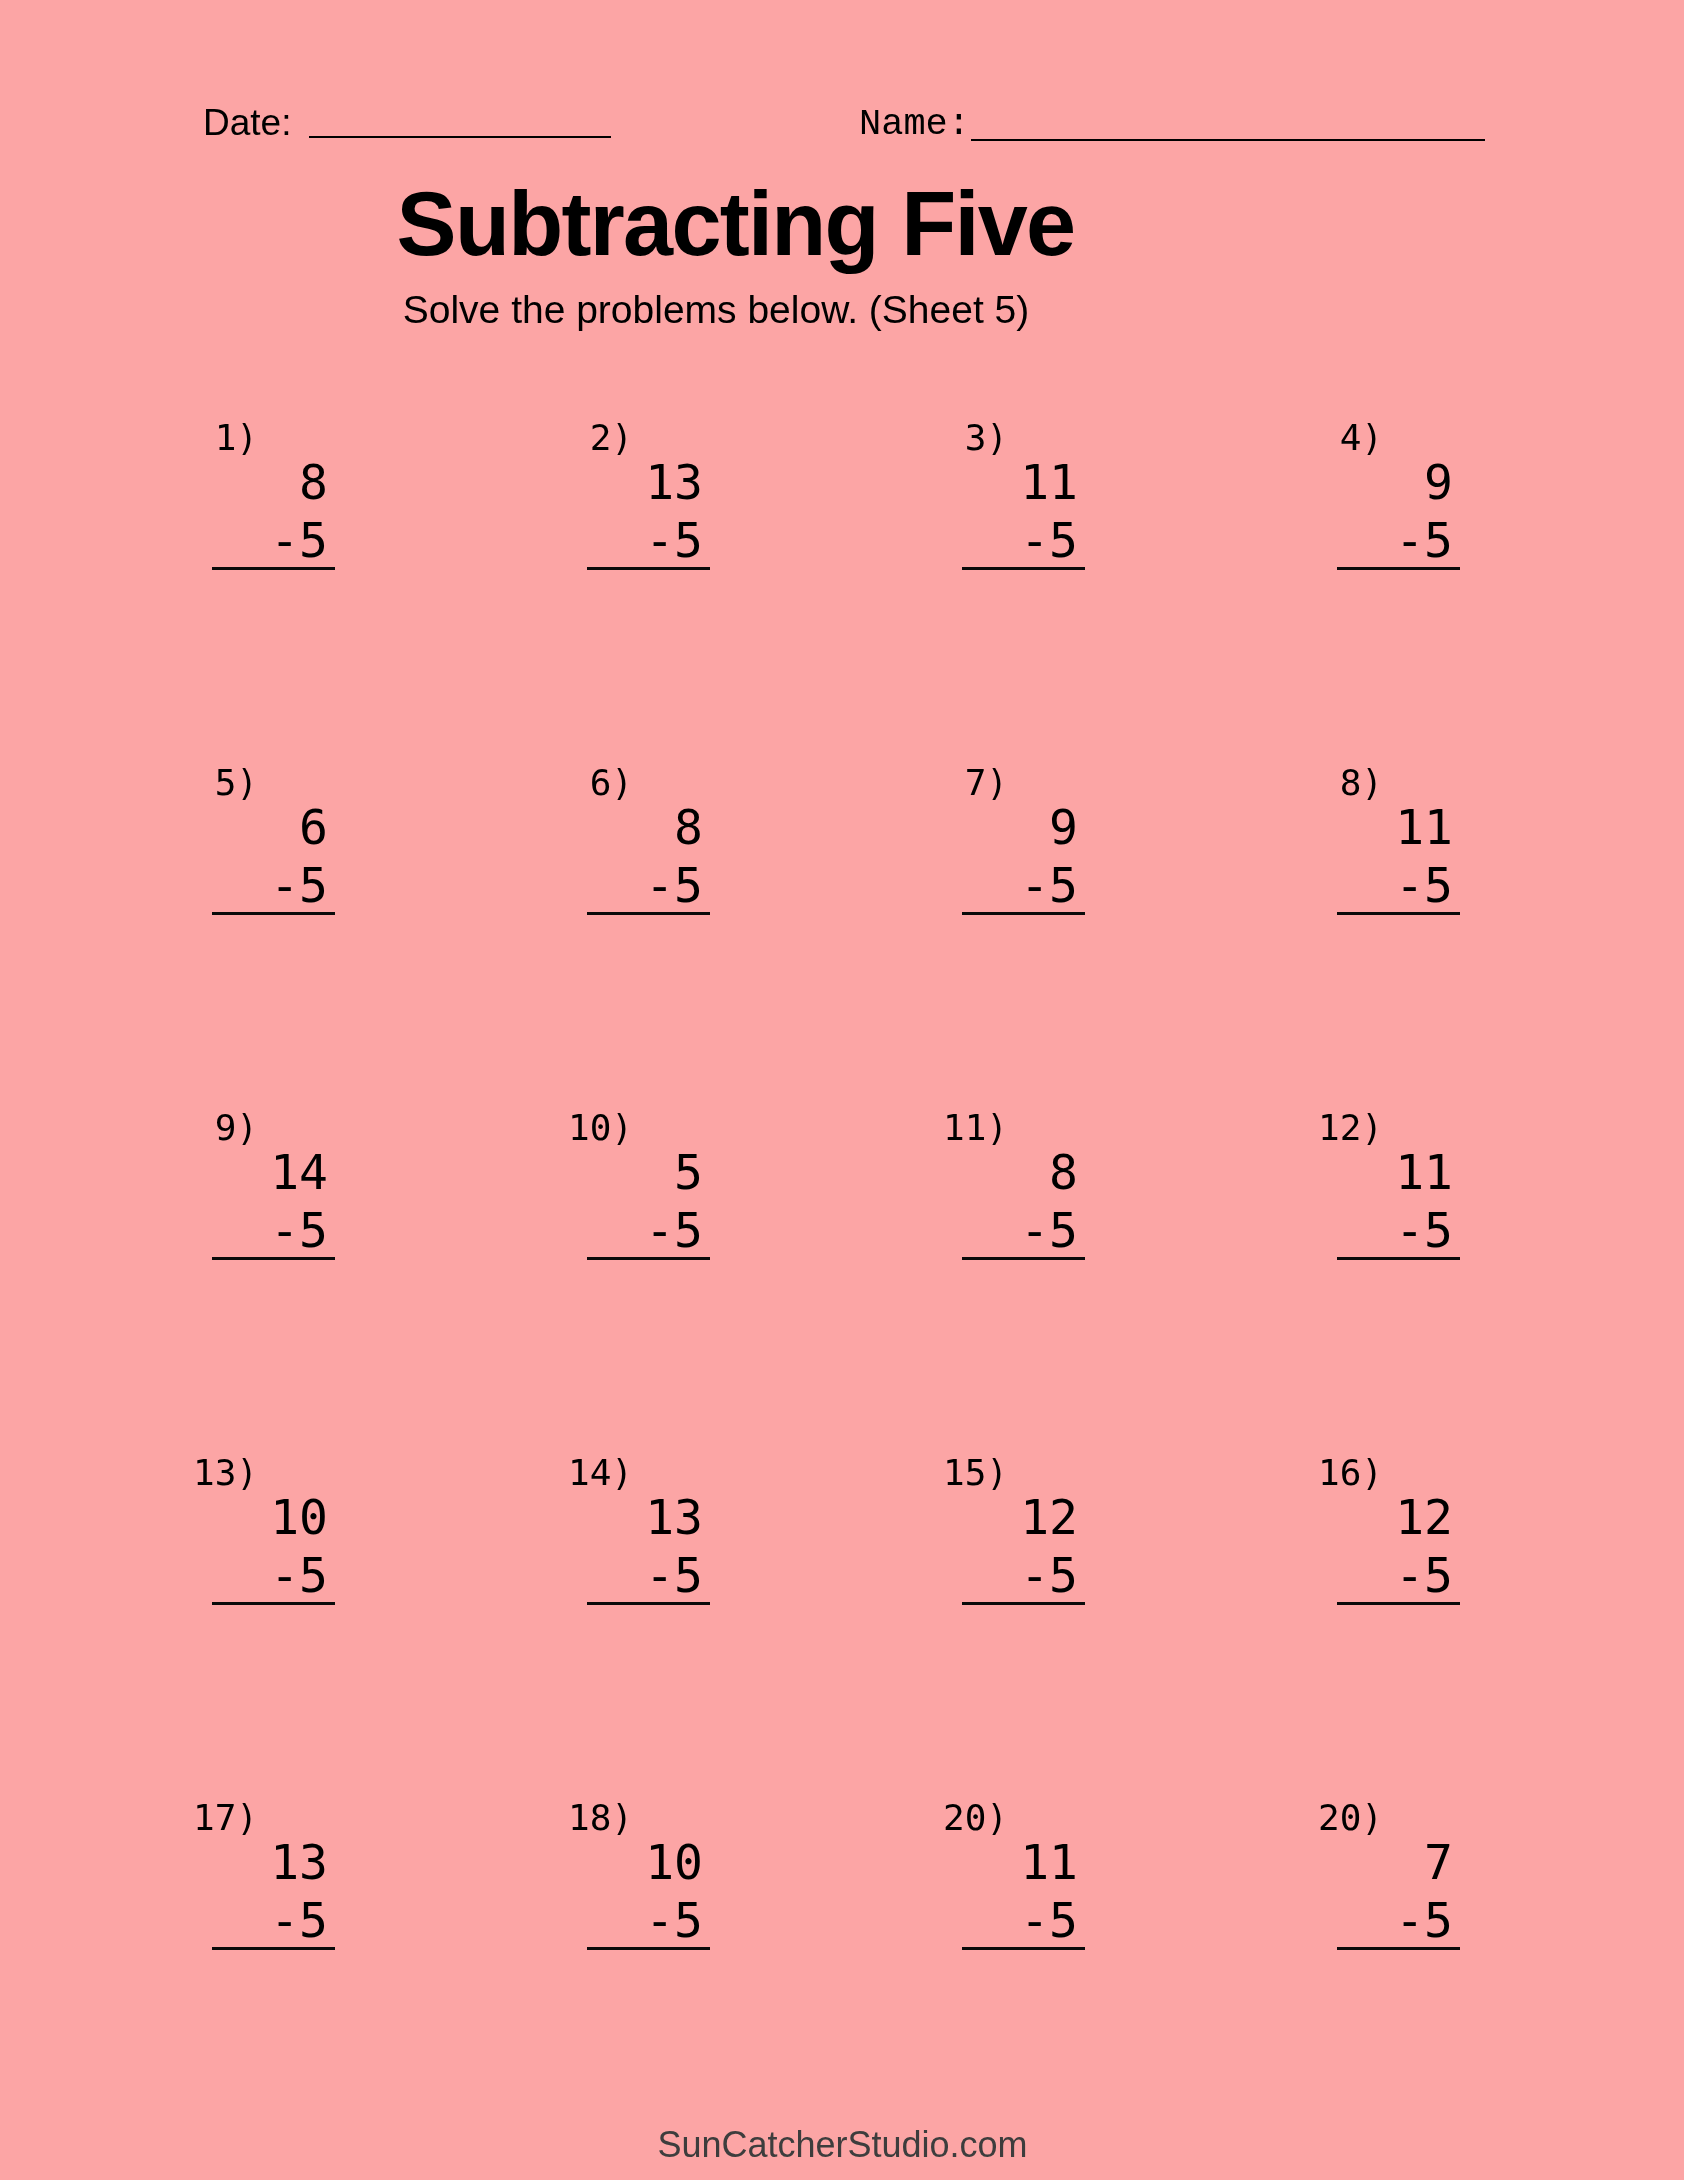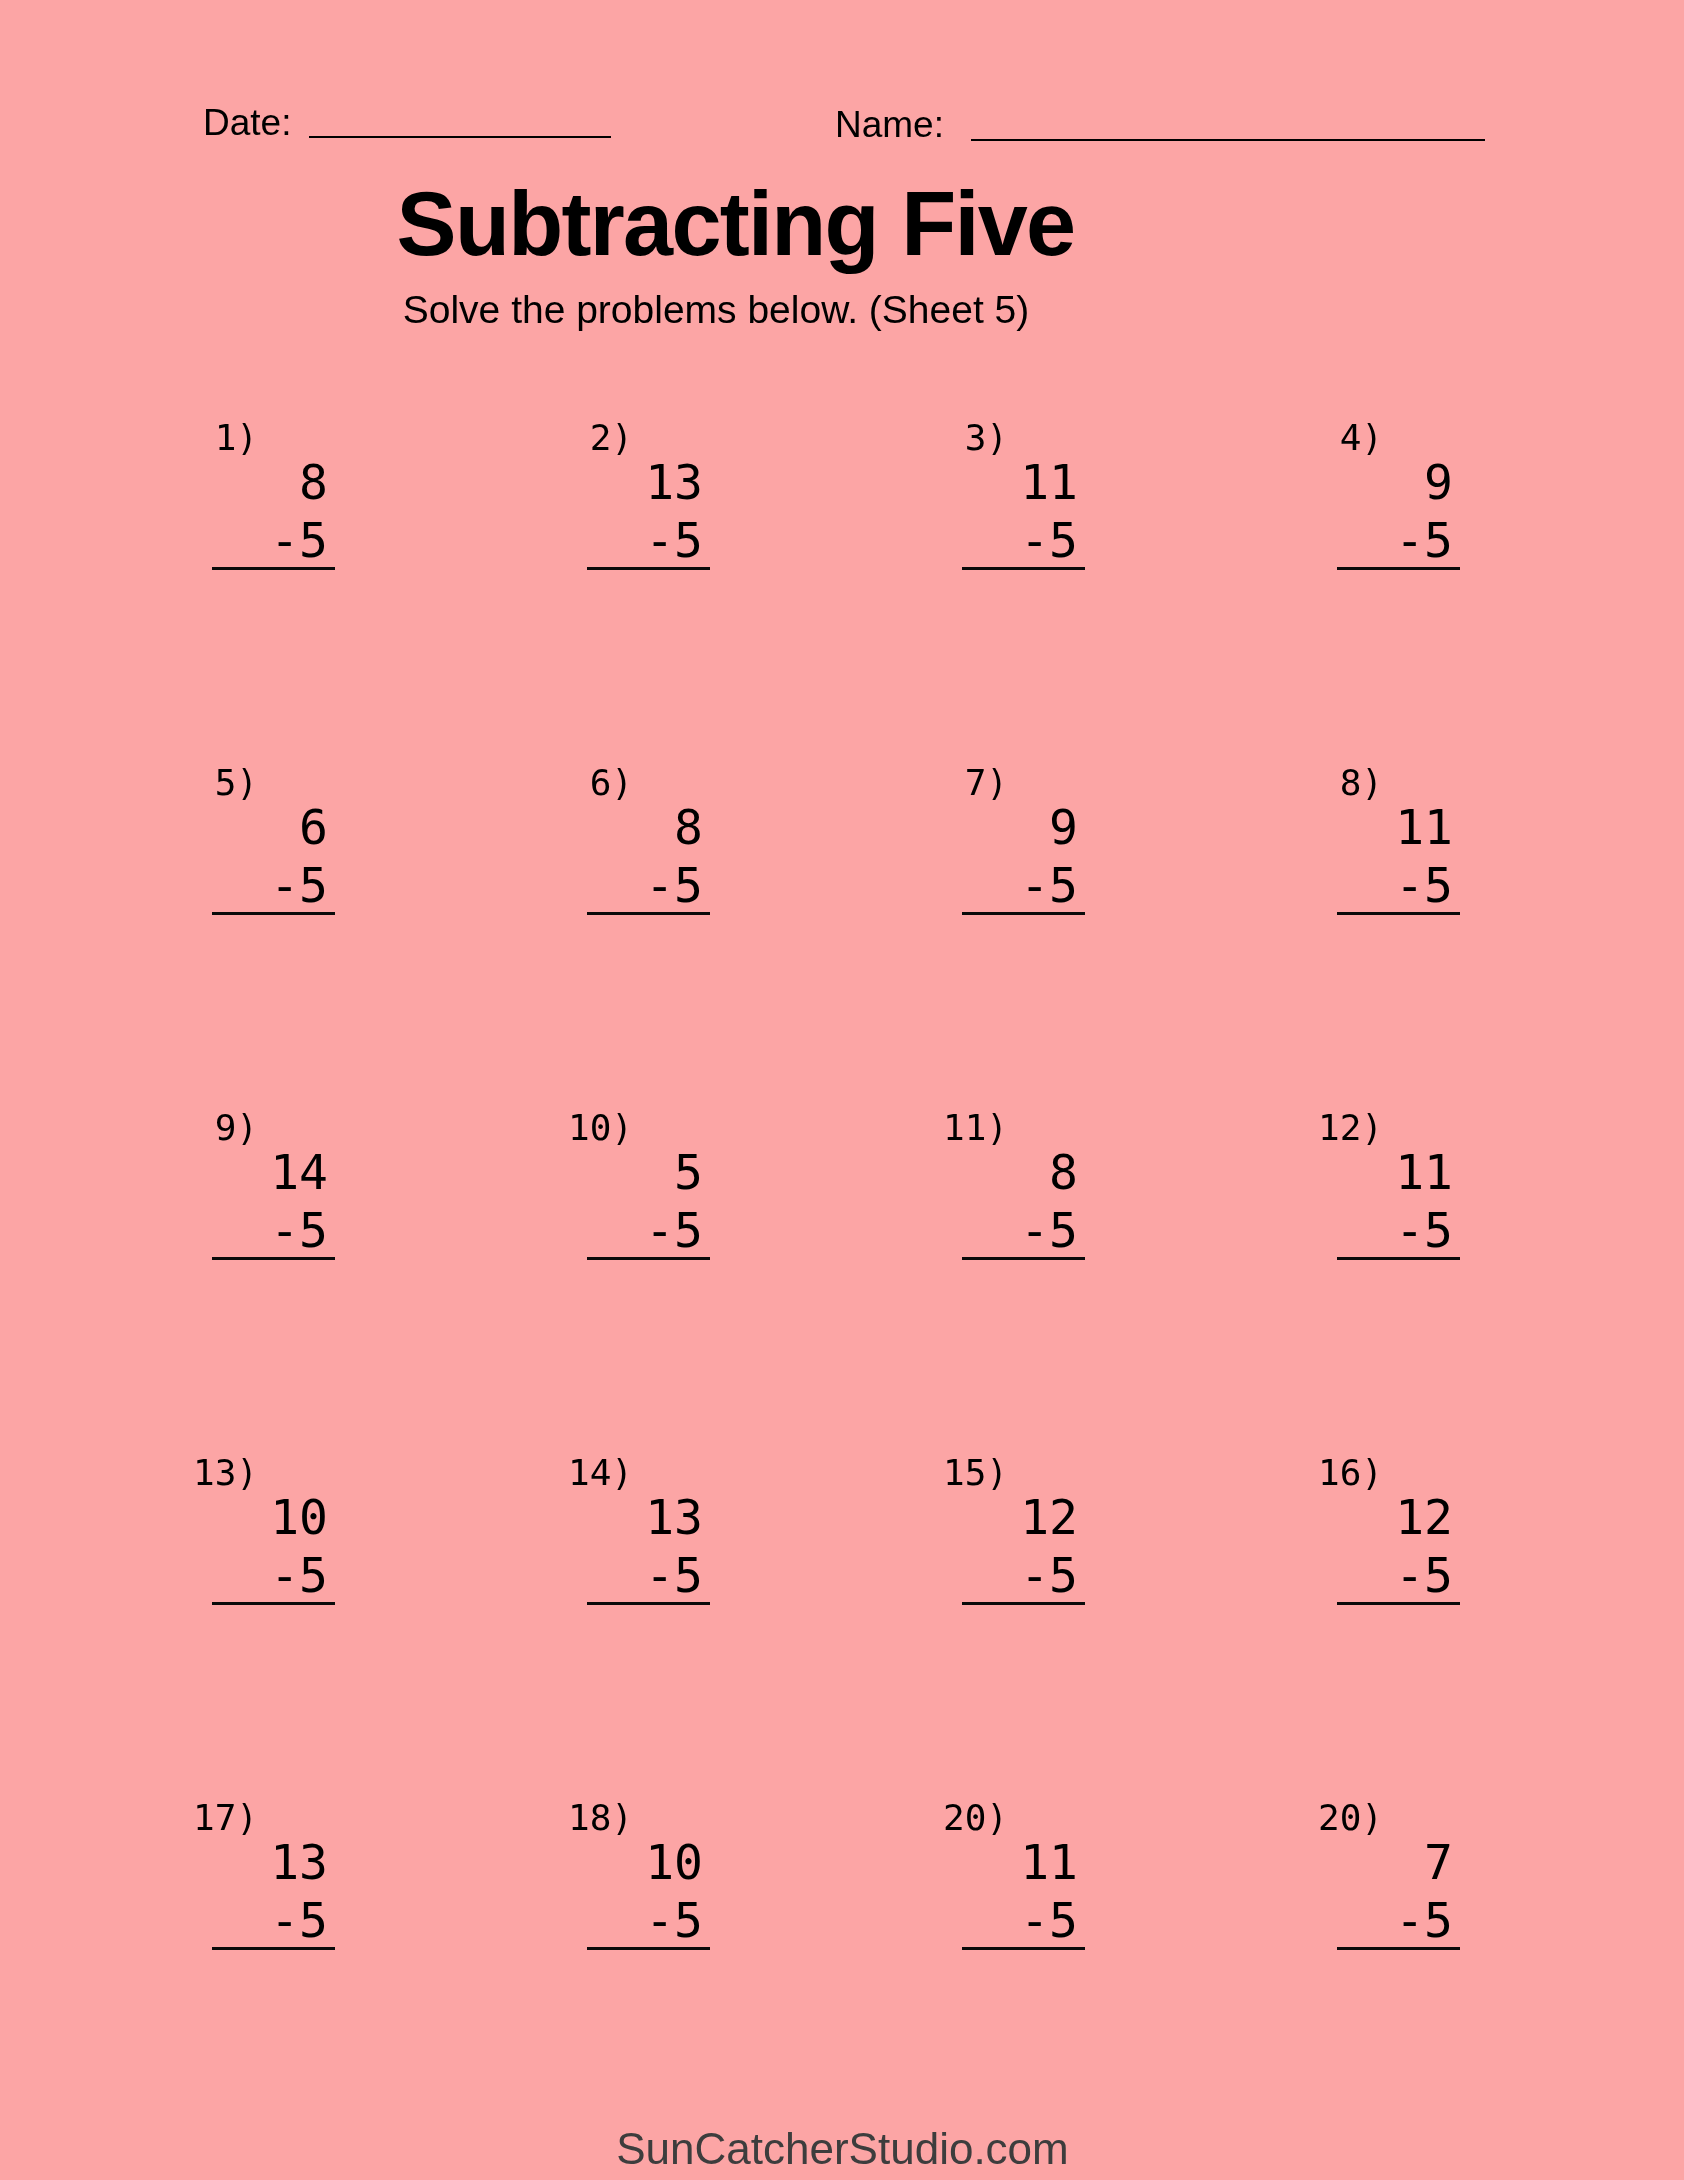--- a/index.html
+++ b/index.html
@@ -17,22 +17,22 @@
   .date-label {
     position: absolute; left: 203px; top: 104px;
     font-size: 37px; line-height: 1;
   }
   .date-line {
     position: absolute; left: 309px; top: 108px;
     width: 302px; height: 28px;
     border-bottom: 2.6px solid #000;
   }
   .name-label {
-    position: absolute; left: 835px; top: 106px;
-    font-size: 37px; line-height: 1;
+    position: absolute; left: 859px; top: 106px;
+    font-size: 37px; line-height: 1; font-family: Liberation Mono, monospace;
   }
   .name-line {
     position: absolute; left: 971px; top: 111px;
     width: 514px; height: 28px;
     border-bottom: 2.6px solid #000;
   }
 
   .title {
     position: absolute; left: 0; top: 179px; width: 1471px;
     text-align: center;
@@ -73,21 +73,21 @@
   }
   .ansline {
     position: absolute; right: 91px; top: 148px;
     width: 123px; height: 0;
     border-bottom: 3.4px solid #0a0a0a;
   }
 
   .footer {
     position: absolute; left: 0; top: 2127px; width: 1685px;
     text-align: center;
-    font-size: 44px; line-height: 1;
+    font-size: 36px; line-height: 1;
   }
 </style>
 </head>
 <body>
 
 <div class="page">
 
   <span class="date-label">Date:</span>
   <div class="date-line"></div>
 

